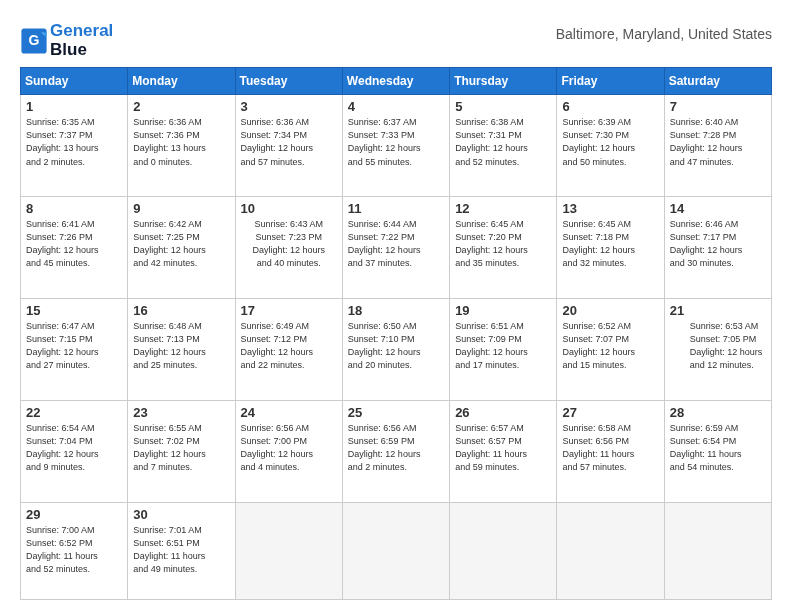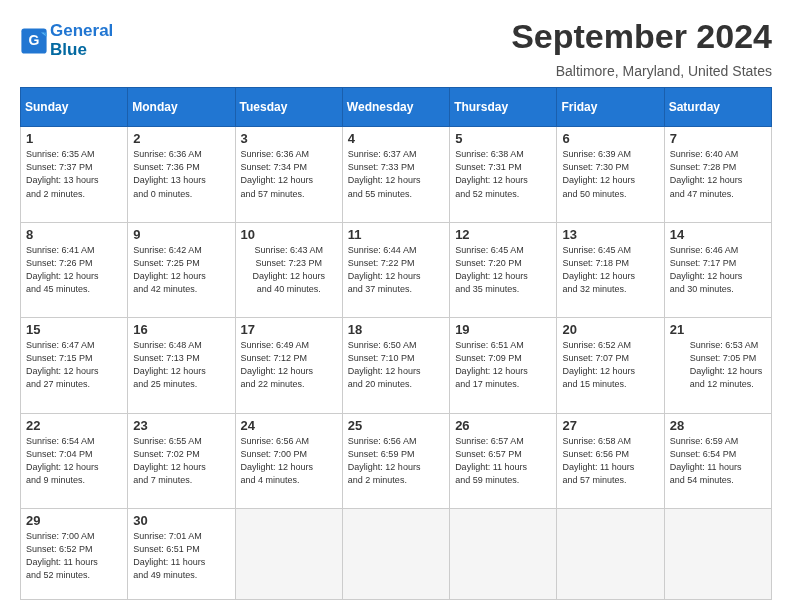--- a/index.html
+++ b/index.html
@@ -62,21 +62,21 @@
       border: 1px solid #ccc;
       border-collapse: collapse;
       width: 100%;
       table-layout: fixed;
     }
     .calendar th {
       background: #2176d2;
       color: #fff;
       font-size: 12px;
       font-weight: bold;
-      padding: 12px 4px;
+      padding: 6px 4px;
       text-align: left;
       border: 1px solid #1a5fad;
     }
     .calendar td {
       border: 1px solid #ccc;
       vertical-align: top;
       padding: 4px 5px;
       font-size: 9.5px;
       color: #333;
       height: 82px;
@@ -108,25 +108,24 @@
   <div class="header">
     <div class="logo">
       <svg class="logo-icon" viewBox="0 0 40 40">
         <rect x="2" y="2" width="36" height="36" rx="4" fill="#2176d2"></rect>
         <text x="20" y="26" text-anchor="middle" font-size="20" font-weight="bold" fill="white" font-family="Arial">G</text>
         <polygon points="30,8 38,14 34,8" fill="#5bb8f5"></polygon>
         <polygon points="34,8 38,14 38,8" fill="#3a9ae8"></polygon>
       </svg>
       <div class="logo-text">
         <div><span>General</span></div>
-        <div><span style="color:#0369a1">Blue</span></div>
+        <div><span style="color:#0f172a">Blue</span></div>
       </div>
     </div>
     <div class="title-block">
-      <div class="month-title">September 2024</div>
       <div class="location">Baltimore, Maryland, United States</div>
     </div>
   </div>
 
   <table class="calendar">
     <thead>
       <tr>
         <th>Sunday</th>
         <th>Monday</th>
         <th>Tuesday</th>

